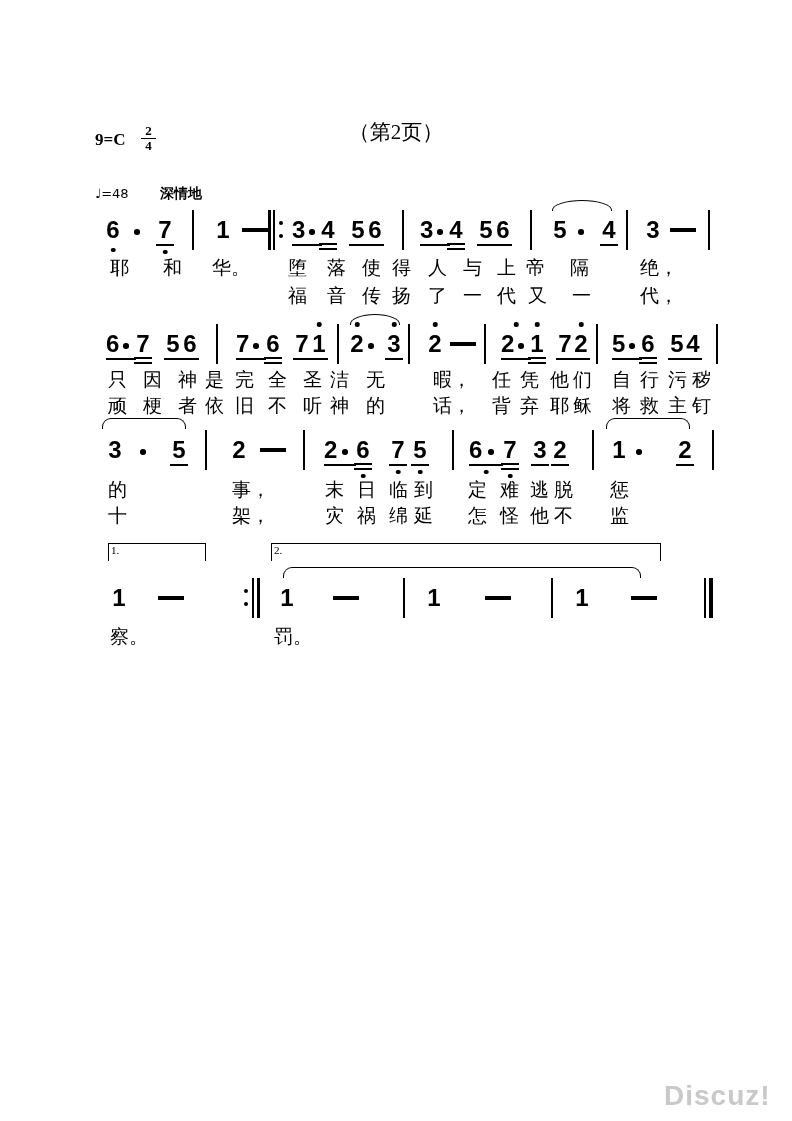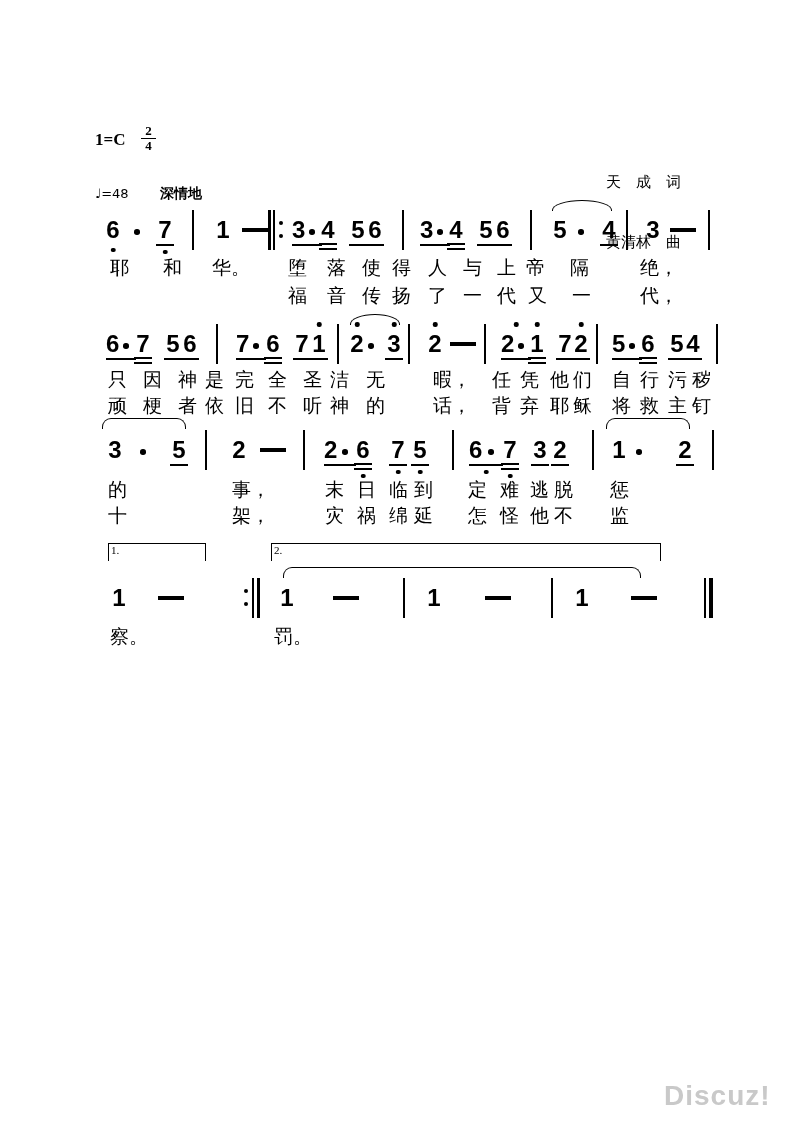--- a/index.html
+++ b/index.html
@@ -42,28 +42,25 @@
   .slur.round{border-radius:55% 55% 0 0 / 100% 100% 0 0;}
   .slur.sq{border-radius:9px 9px 0 0;}
   .volta{position:absolute;height:18px;border:1.5px solid #000;border-bottom:none;box-sizing:border-box;}
   .vlabel{position:absolute;left:2px;top:0;font-size:11px;font-family:"Liberation Serif",serif;}
   .lyr{position:absolute;font-size:19px;white-space:nowrap;font-family:"Liberation Serif",serif;}
 </style>
 </head>
 <body>
 
 <div class="page">
-  <div class="abs keysig">1=C</div>
+  <div class="abs subtitle">（第2页）</div>
+  <div class="abs keysig">9=C</div>
   <div class="abs timesig">
     <span class="num">2</span>
     <span class="den">4</span>
-  </div>
-  <div class="abs credits">
-    <div>天　成　词</div>
-    <div>黄清林　曲</div>
   </div>
   <div class="abs tempo">♩=48</div>
   <div class="abs expr">深情地</div>
 
   <div class="abs" id="score" style="left:0;top:0;width:792px;height:1121px;">
       <span class="note lo" style="left: 104px; top: 216px;">6</span>
       <span class="rdot" style="left: 134px; top: 229px;"></span>
       <span class="note u1 lo" style="left: 156px; top: 216px;">7</span>
       <span class="bar" style="left: 192px; top: 210px;"></span>
       <span class="note" style="left: 214px; top: 216px;">1</span>

